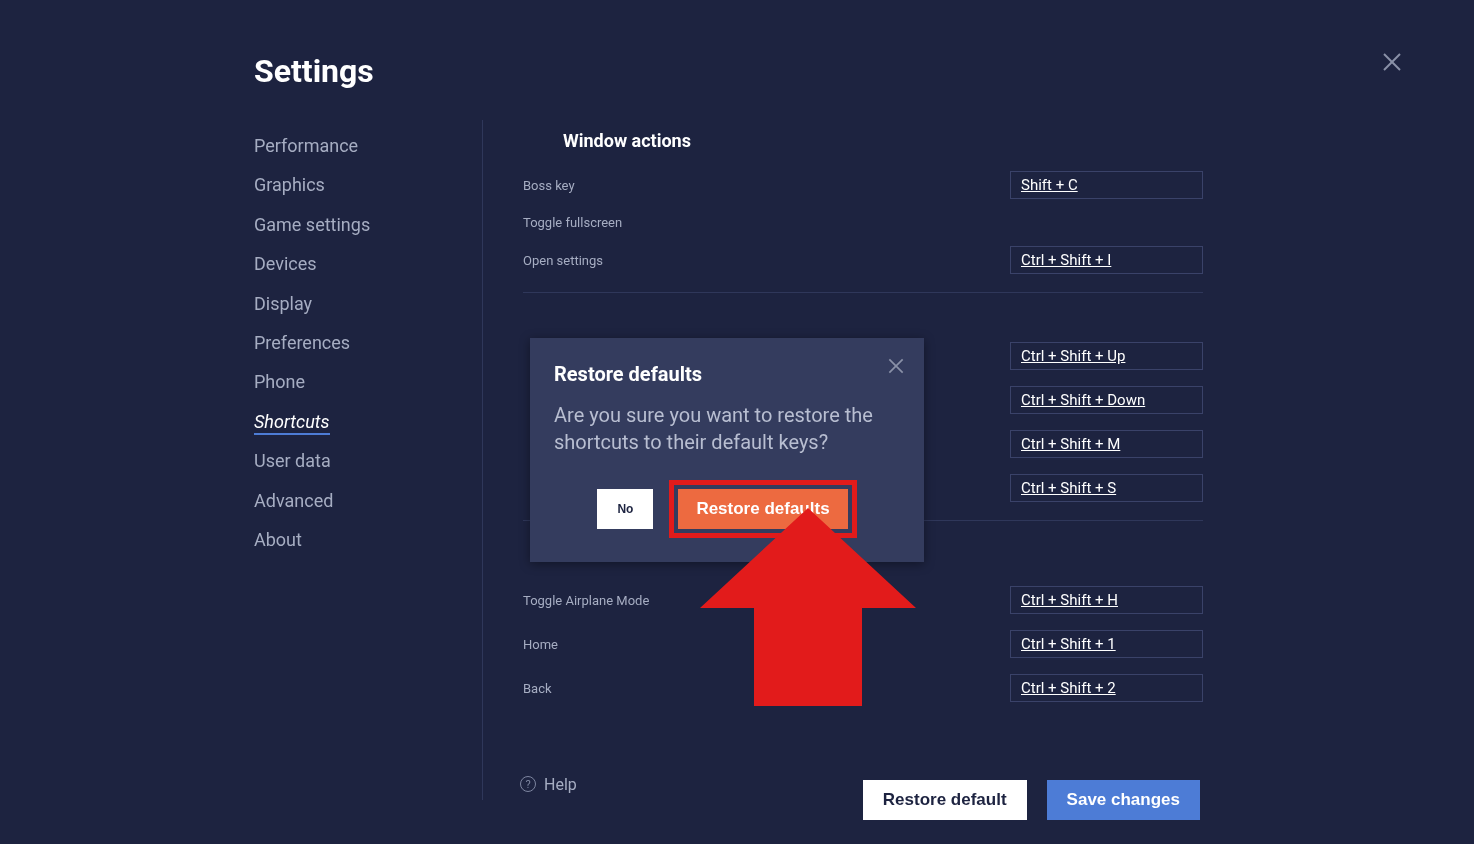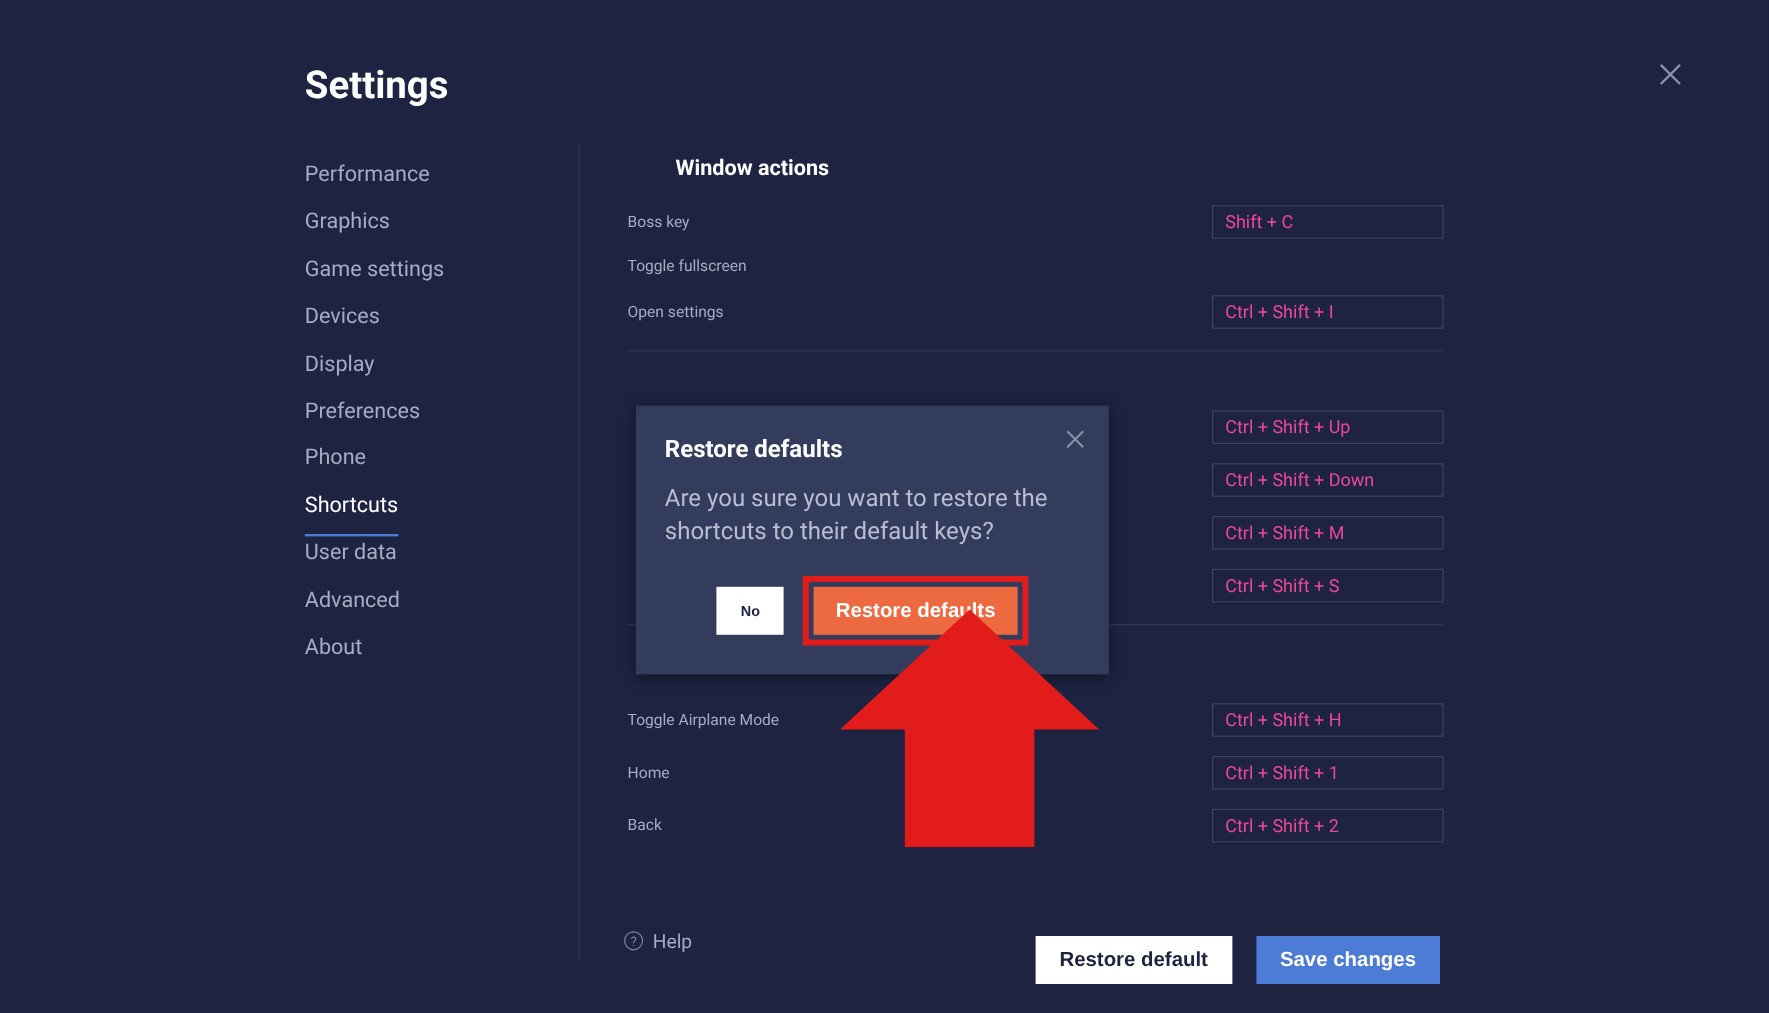--- a/index.html
+++ b/index.html
@@ -44,21 +44,22 @@
     color: #a6adc2;
     padding: 8px 0;
     cursor: pointer;
     line-height: 1.3;
   }
   .sidebar-item.active {
     color: #ffffff;
   }
   .sidebar-item.active span {
     border-bottom: 2px solid #4d7cd6;
-    padding-bottom: 13px;
+    padding-bottom: 1px;
+    font-style: italic;
   }
   .divider-v {
     position: absolute;
     left: 482px;
     top: 120px;
     width: 1px;
     height: 680px;
     background: #2f375a;
   }
 
@@ -84,25 +85,26 @@
   }
   .row-label {
     font-size: 13px;
     color: #a6adc2;
   }
   .key-box {
     width: 193px;
     height: 28px;
     border: 1px solid #3a4269;
     background: #1d2340;
-    color: #ec4899;
+    color: #ffffff;
     font-size: 15px;
     padding: 3px 10px;
     display: flex;
     align-items: center;
+    text-decoration: underline;
   }
   .section-sep {
     height: 1px;
     background: #2f375a;
     margin: 18px 0 24px 0;
   }
 
   .footer {
     position: absolute;
     left: 520px;

